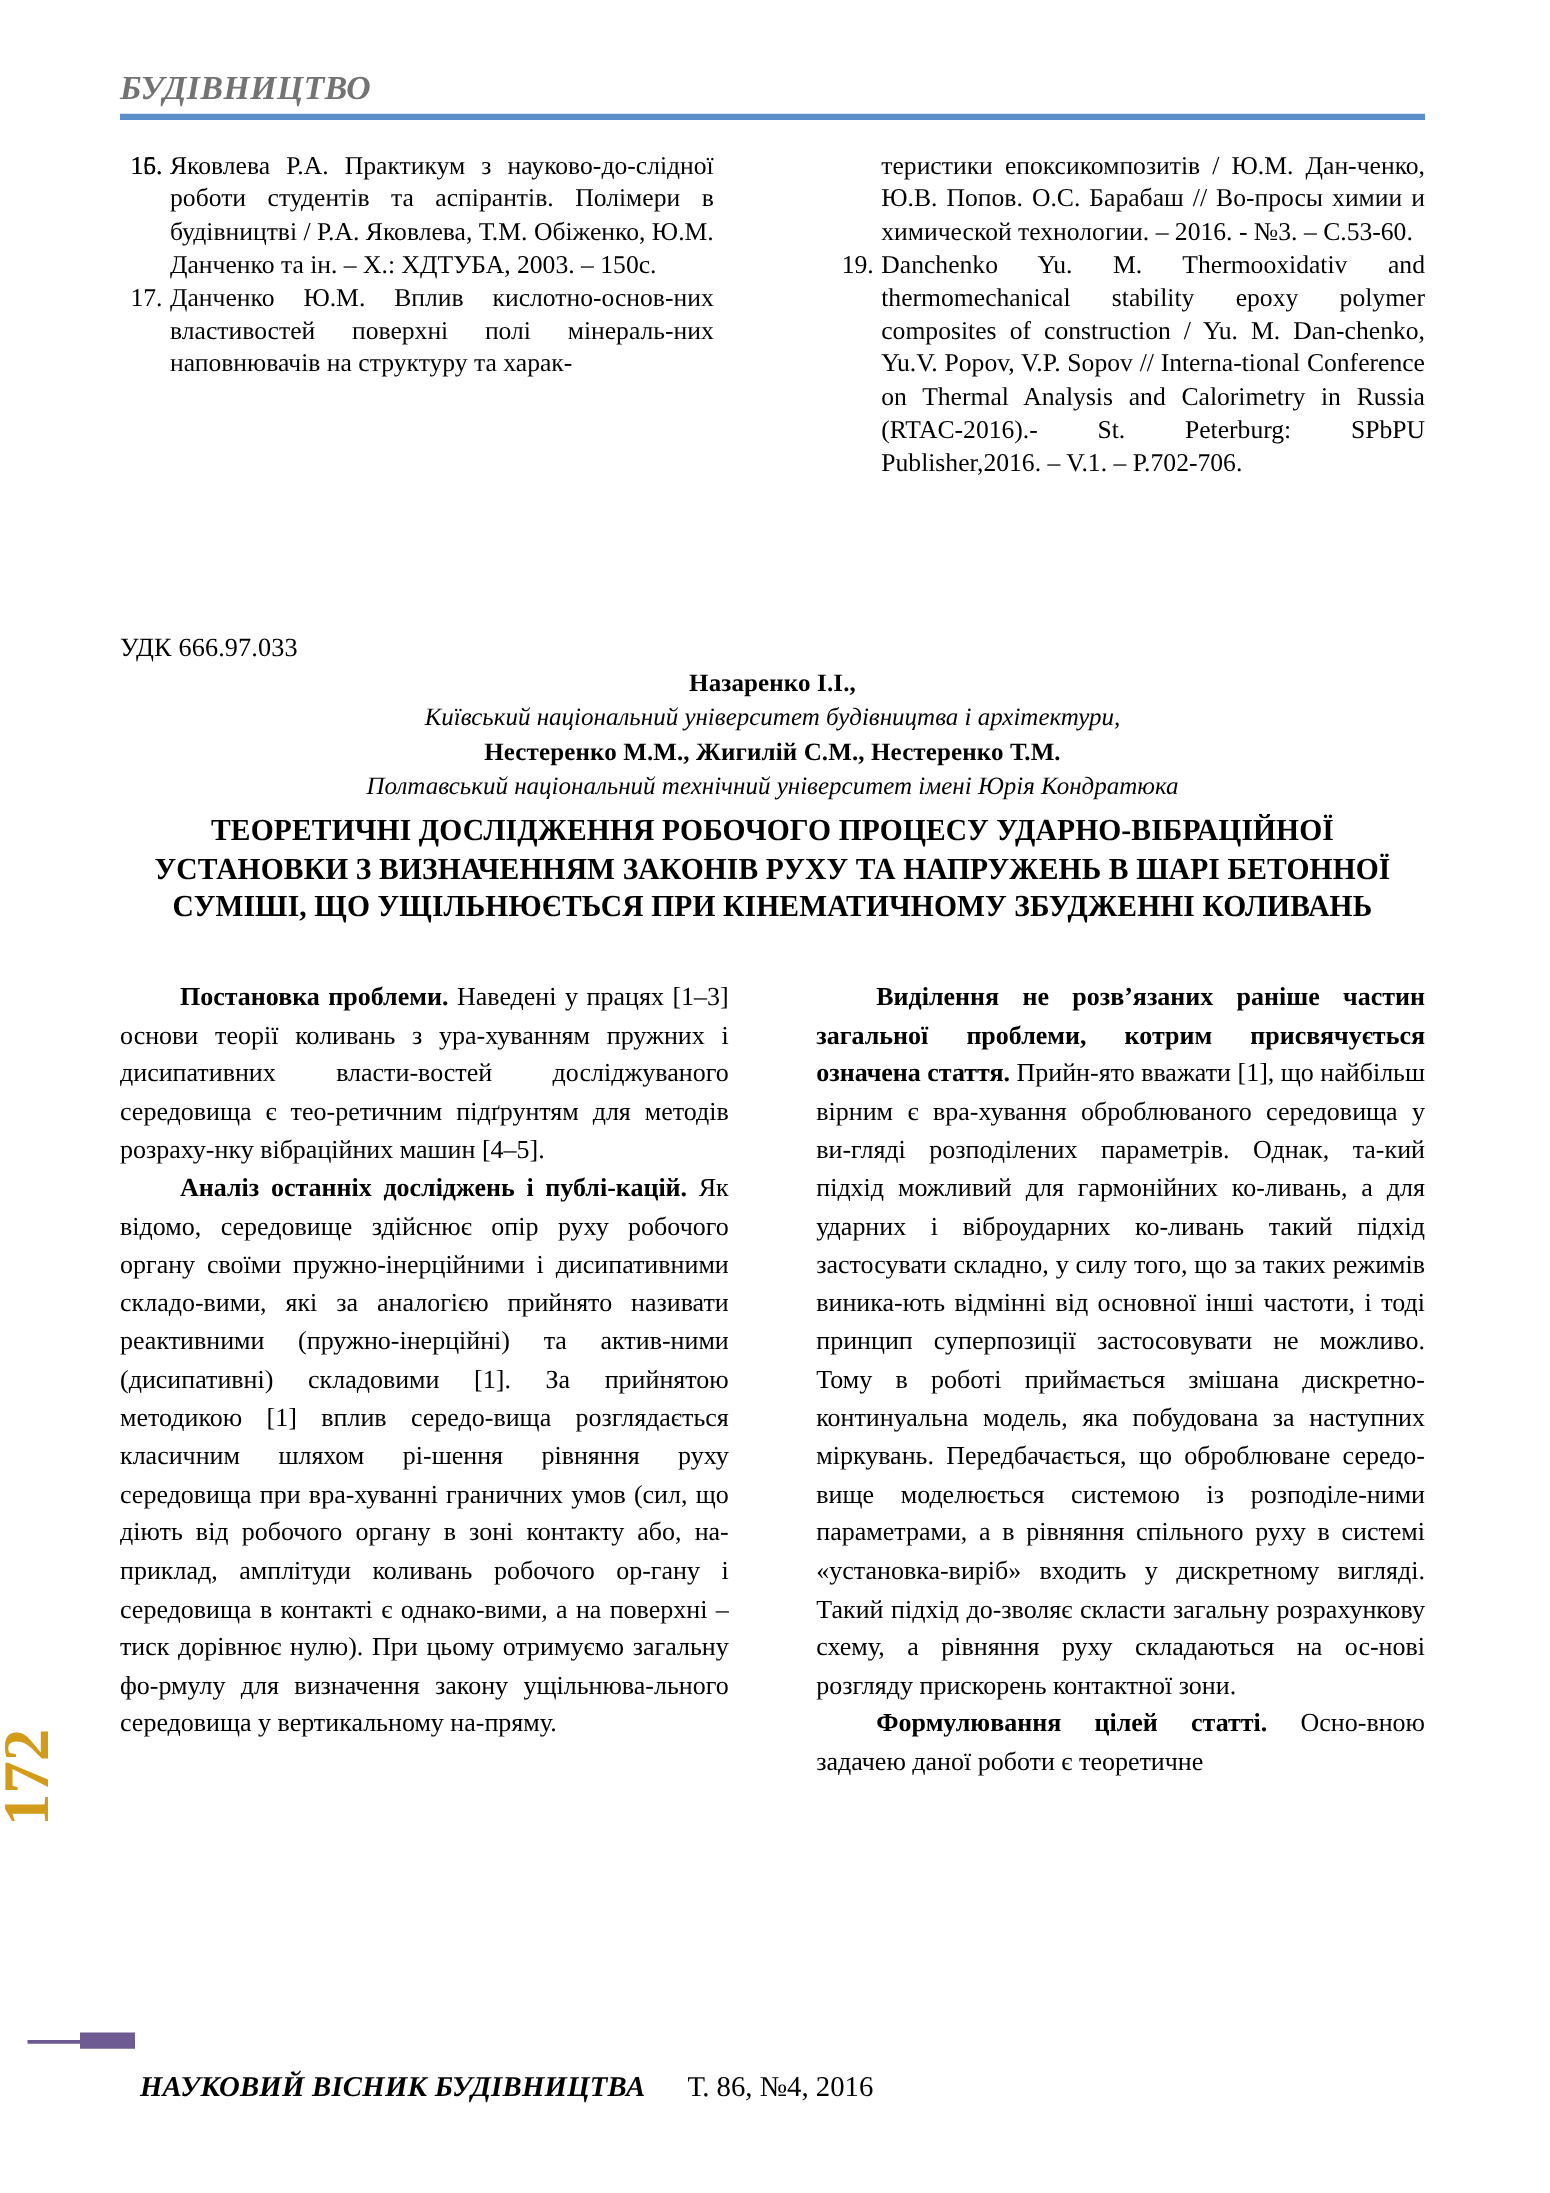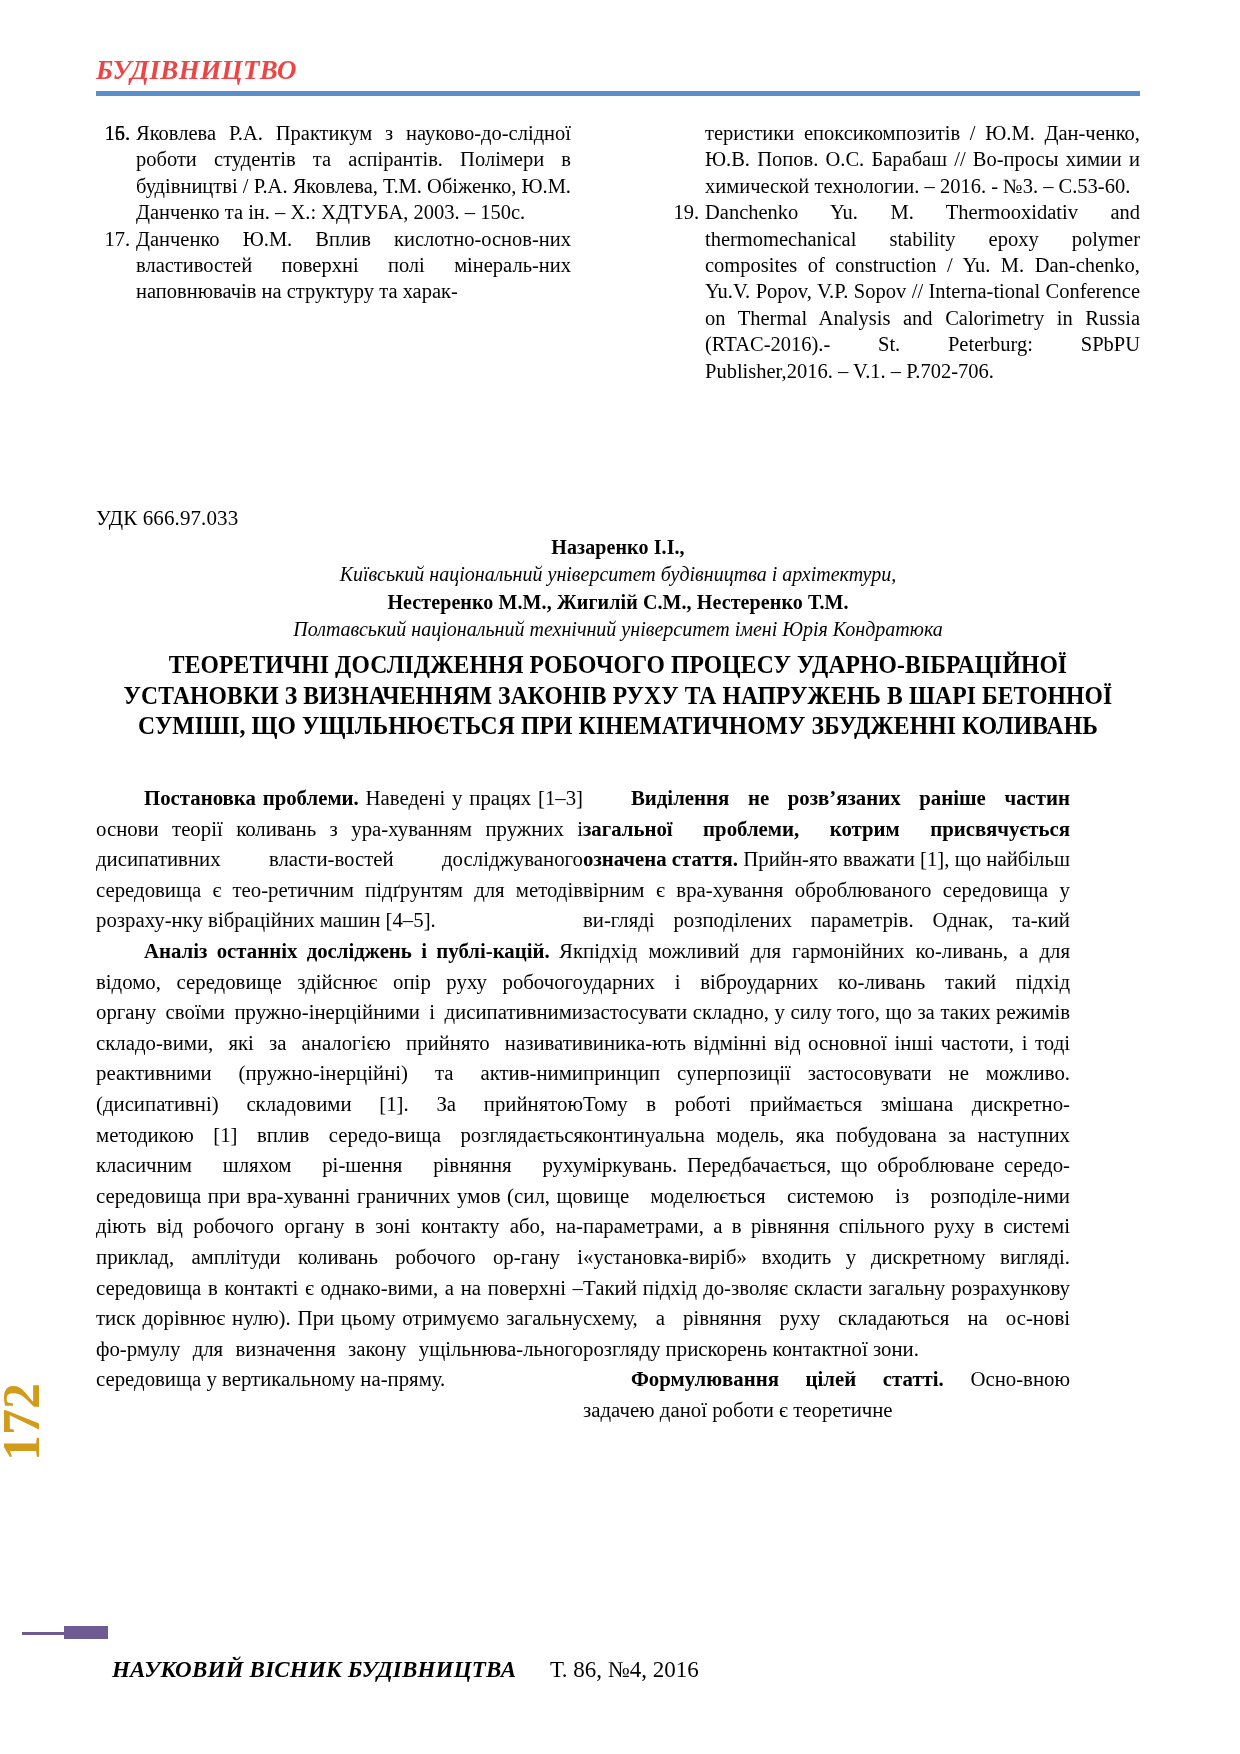--- a/index.html
+++ b/index.html
@@ -28,21 +28,21 @@
     top: 56px;
     width: 1044px;
   }
   .running-header .rh-text {
     font-family: "Liberation Serif", "DejaVu Serif", serif;
     font-style: italic;
     font-weight: bold;
     font-size: 27px;
     letter-spacing: 0.4px;
     line-height: 1.1;
-    color: #ef4444;
+    color: #737373;
   }
   .rule-blue {
     margin-top: 5px;
     height: 5px;
     background: #5b8fc9;
     width: 1044px;
   }
 
   
   .refs {
@@ -132,20 +132,21 @@
     transform-origin: center top;
   }
 
   
   .body-cols {
     position: absolute;
     left: 96px;
     top: 783px;
     width: 1044px;
     display: flex;
+    gap: 70px;
   }
   .body-cols .col {
     width: 487px;
   }
   .para {
     font-size: 20.8px;
     line-height: 30.6px;
     text-align: justify;
     text-justify: inter-word;
     margin: 0;

